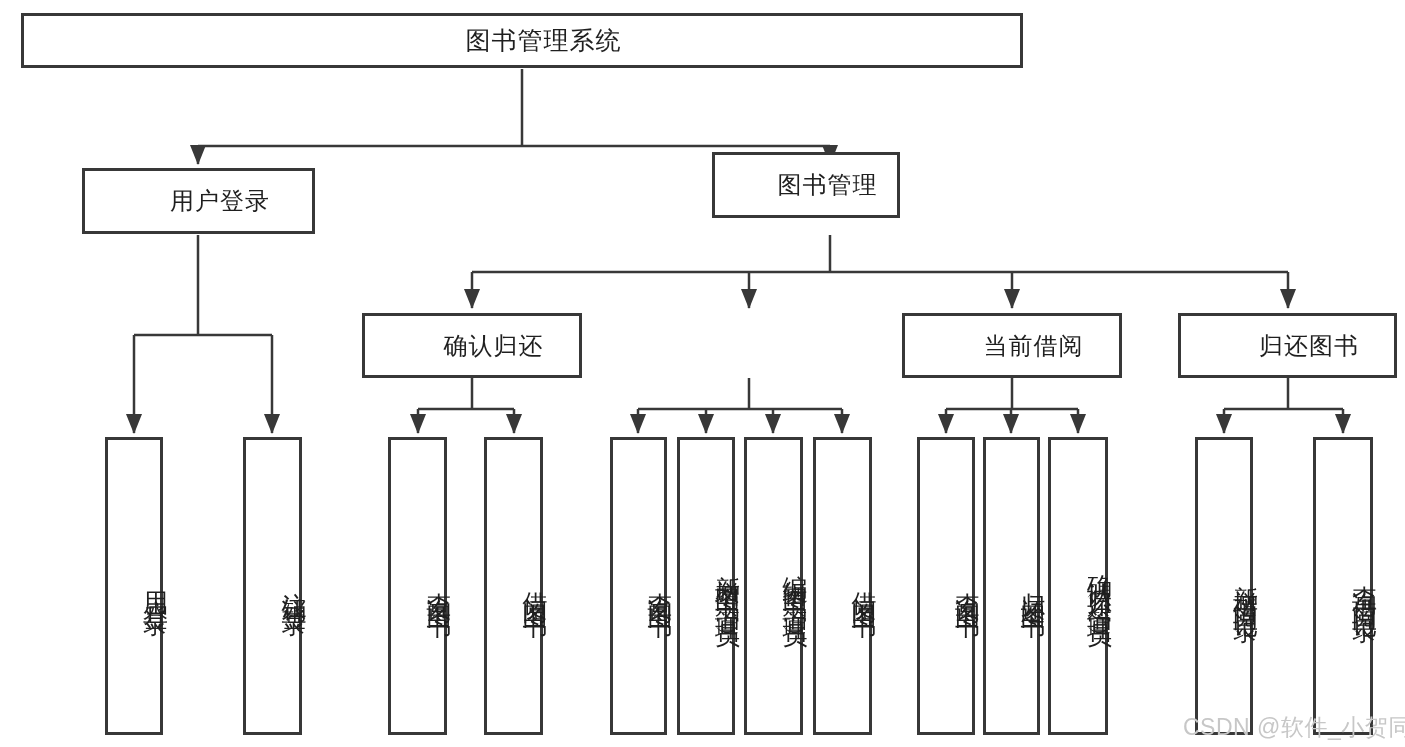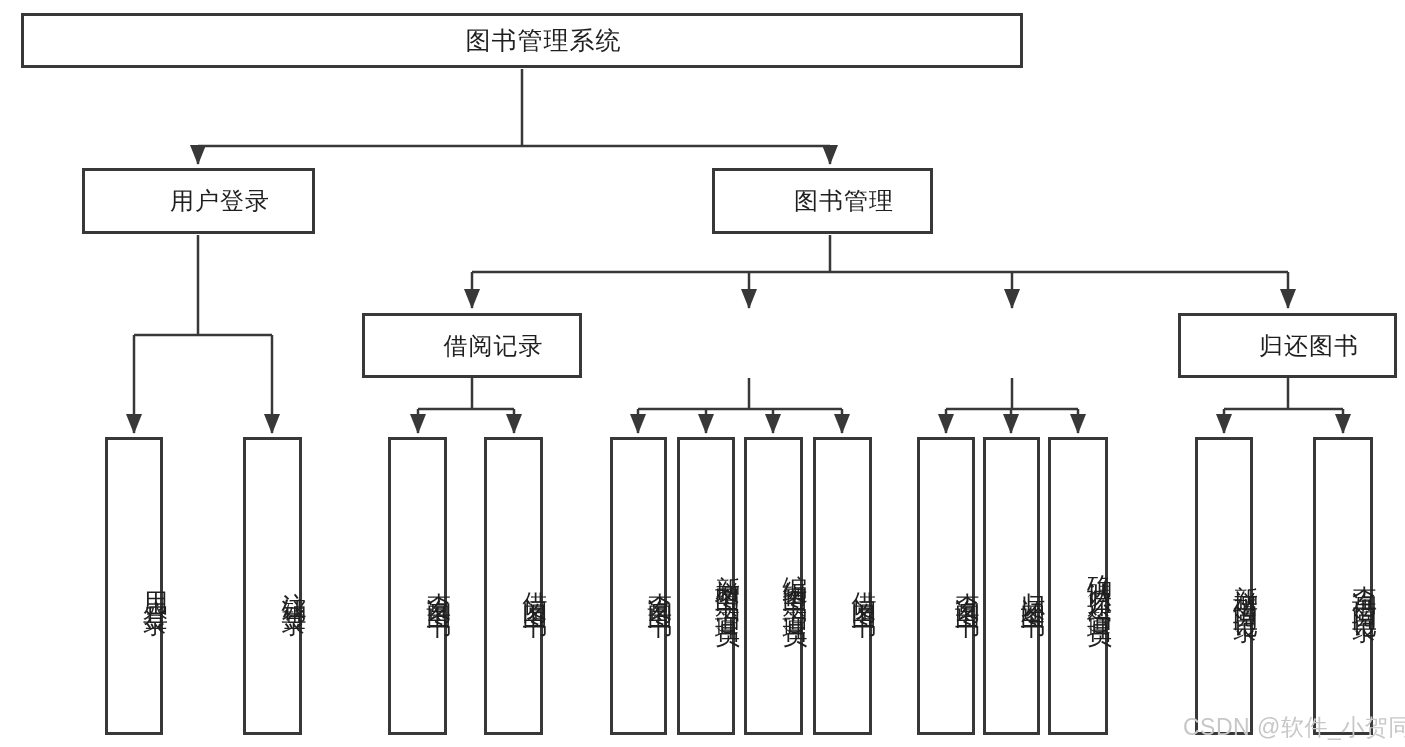--- a/index.html
+++ b/index.html
@@ -70,26 +70,29 @@
     <path class="wire" d="M1343,409 V433" marker-end="url(#arr)"></path>
   </svg>
 
   <div class="node h root" style="left:21px;top:13px;width:1002px;height:55px">
     <span class="lbl">图书管理系统</span>
   </div>
 
   <div class="node h" style="left:82px;top:168px;width:233px;height:66px">
     <span class="lbl">用户登录</span>
   </div>
-  <div class="node h" style="left:712px;top:168px;width:221px;height:66px">
+  <div class="node h" style="left:712px;top:152px;width:188px;height:66px">
     <span class="lbl">图书管理</span>
   </div>
 
   <div class="node h" style="left:362px;top:313px;width:220px;height:65px">
-    <span class="lbl">借阅记录</span>
+    <span class="lbl">确认归还</span>
+  </div>
+  <div class="node h" style="left:902px;top:313px;width:220px;height:65px">
+    <span class="lbl">当前借阅</span>
   </div>
   <div class="node h" style="left:1178px;top:313px;width:219px;height:65px">
     <span class="lbl">归还图书</span>
   </div>
 
   <div class="node v" style="left:105px;top:437px;width:58px;height:298px">
     <span class="lbl">用户登录</span>
   </div>
   <div class="node v" style="left:243px;top:437px;width:59px;height:298px">
     <span class="lbl">注销登录</span>

